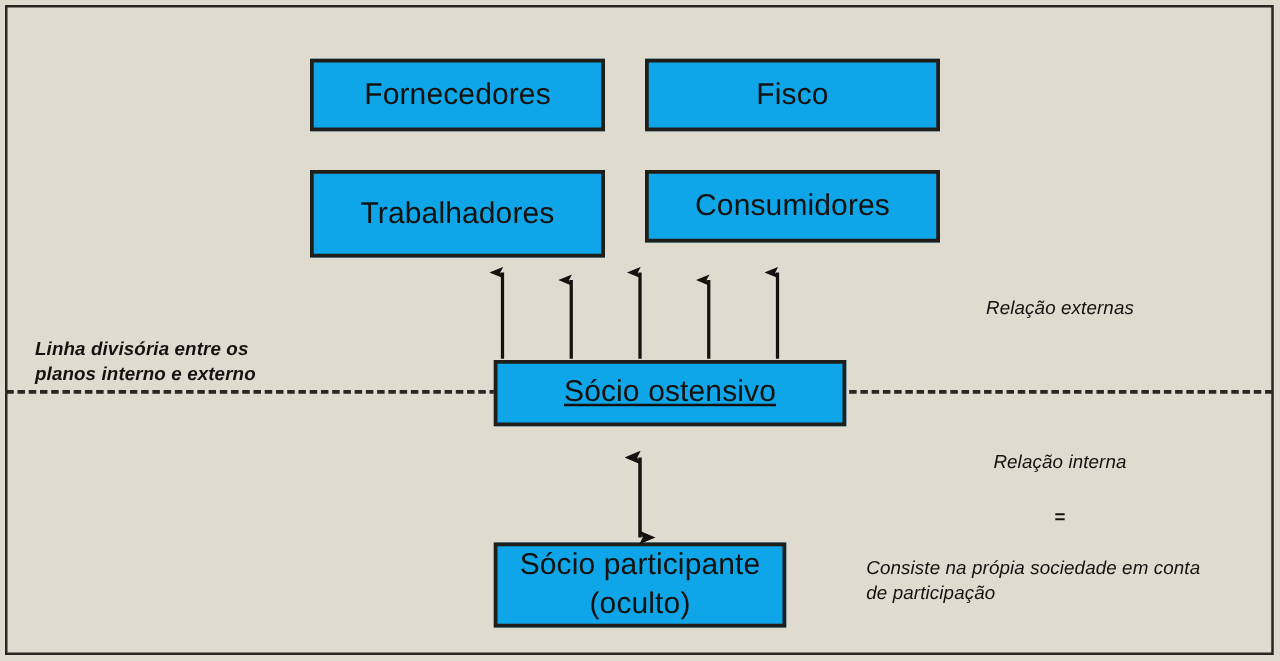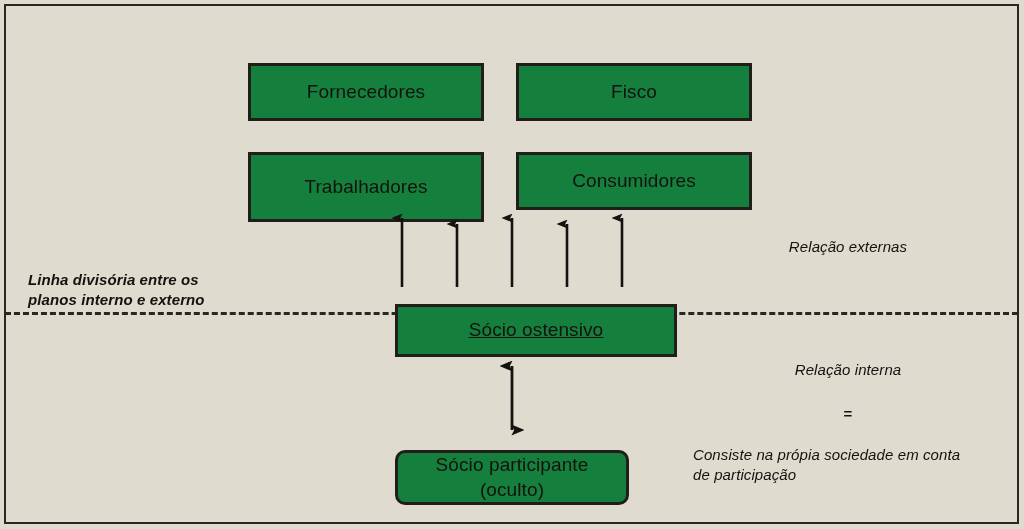--- a/index.html
+++ b/index.html
@@ -33,41 +33,40 @@
     left: 5px;
     top: 312px;
     width: 1013px;
     height: 0;
     border-top: 3px dashed #2a2722;
   }
 
   
   .node-box {
     position: absolute;
-    background: #15803d;
+    background: #0ea5e9;
     border: 3px solid #211e1a;
     box-sizing: border-box;
     display: flex;
     align-items: center;
     justify-content: center;
     text-align: center;
     color: #14120f;
-    font-size: 19px;
+    font-size: 24px;
     line-height: 1.28;
     letter-spacing: 0.1px;
-    margin-top: 16px;
   }
   .node-box .node-label { white-space: pre-line; display:block; }
 
   #box-fornecedores  { left: 248px; top: 47px;  width: 236px; height: 58px; }
   #box-fisco         { left: 516px; top: 47px;  width: 236px; height: 58px; }
   #box-trabalhadores { left: 248px; top: 136px; width: 236px; height: 70px; }
   #box-consumidores  { left: 516px; top: 136px; width: 236px; height: 58px; }
   #box-socio-ostensivo   { left: 395px; top: 288px; width: 282px; height: 53px; z-index: 5; text-decoration: underline; }
-  #box-socio-participante{ left: 395px; top: 434px; width: 234px; height: 55px; border-radius: 10px; }
+  #box-socio-participante{ left: 395px; top: 434px; width: 234px; height: 68px; }
 
   
   .arrow-layer {
     position: absolute;
     left: 0; top: 0;
     width: 1024px; height: 529px;
     pointer-events: none;
   }
 
   

